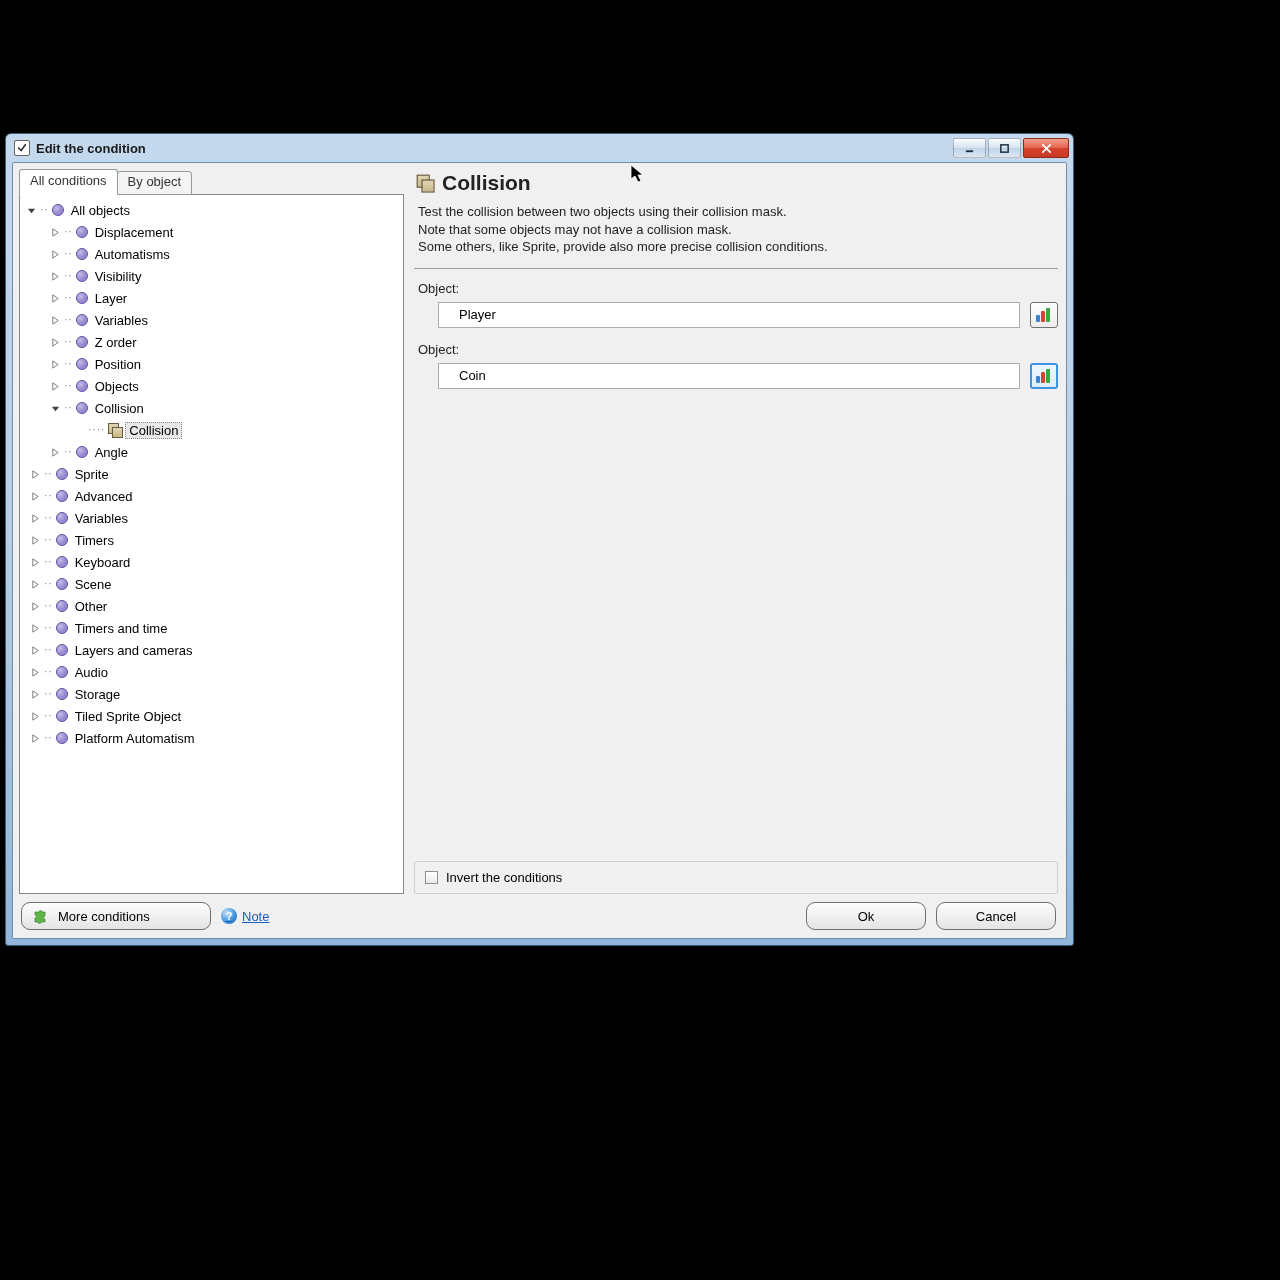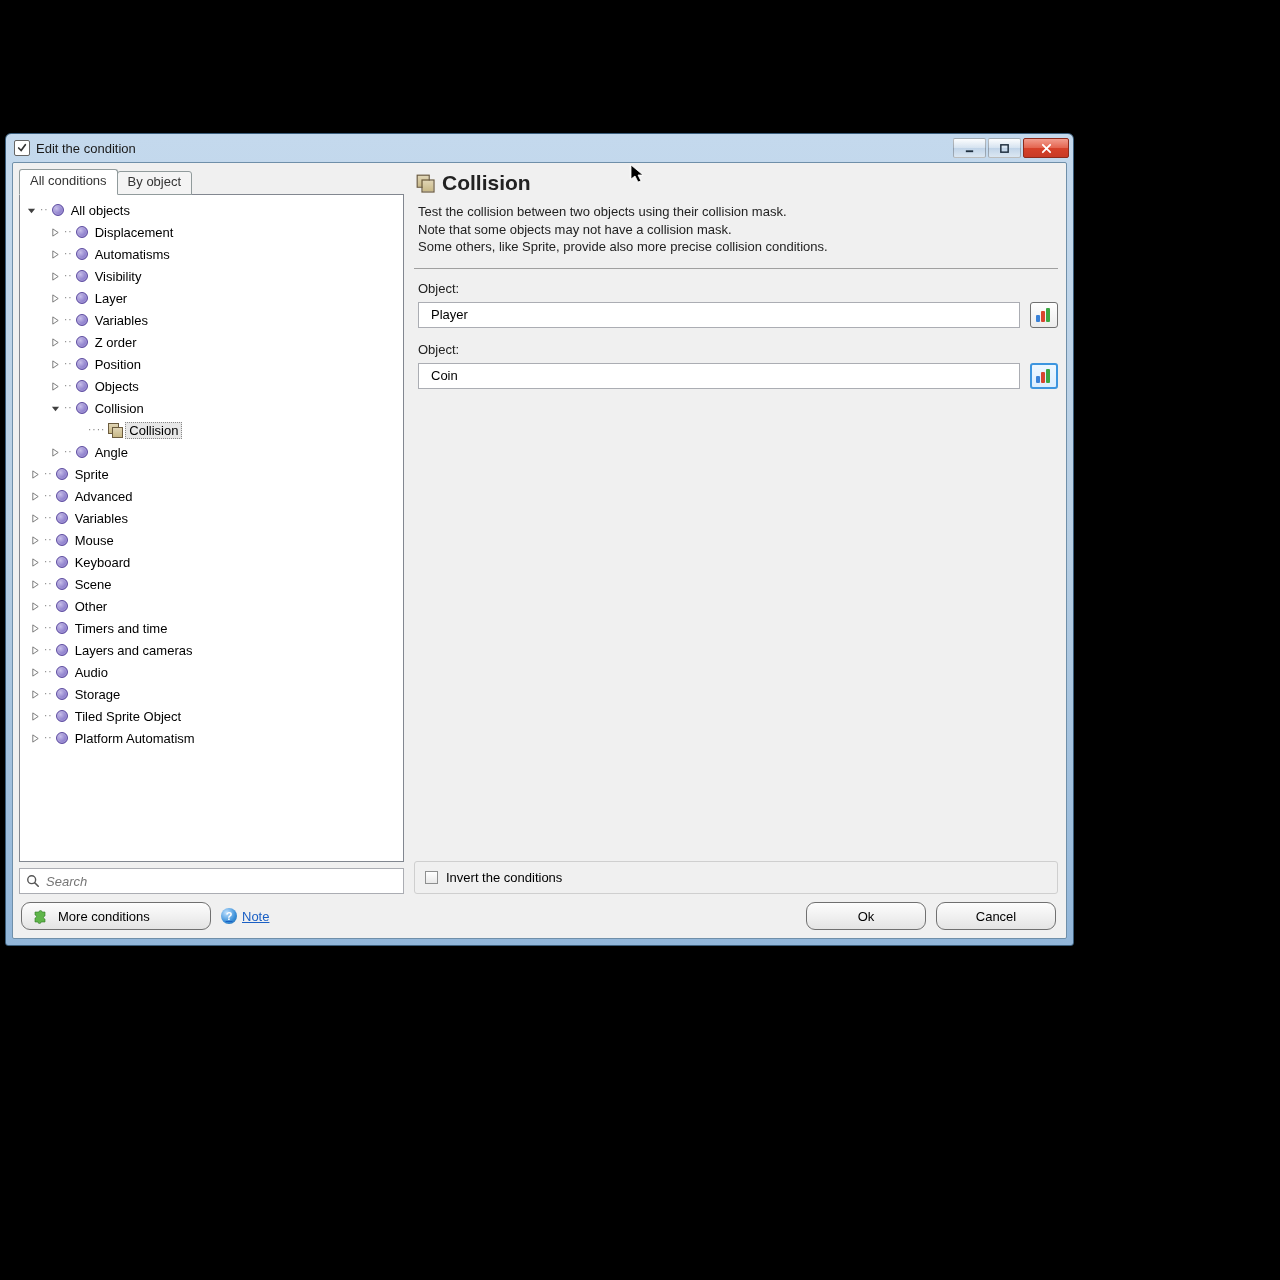--- a/index.html
+++ b/index.html
@@ -25,21 +25,21 @@
     align-items: center;
     padding: 0 4px 0 8px;
     gap: 6px;
   }
   .titlebar-icon {
     width: 16px; height: 16px;
     background: #fff; border: 1px solid #666; border-radius: 2px;
     display: flex; align-items: center; justify-content: center;
   }
   .titlebar-icon svg { width: 10px; height: 10px; }
-  .titlebar-text { color: #1a1a1a; flex: 1; }
+  .titlebar-text { color: #1a1a1a; flex: 1; font-weight: bold; }
   .win-ctrls { display: flex; gap: 2px; }
   .win-btn {
     width: 33px; height: 20px; border-radius: 2px; border: 1px solid rgba(0,0,0,0.25);
     display: flex; align-items: center; justify-content: center;
     background: linear-gradient(to bottom, #fcfdfe, #d6e3f0 48%, #c1d4e8 52%, #dbe7f2);
   }
   .win-btn.close {
     width: 46px;
     background: linear-gradient(to bottom, #f29c8d, #e46651 48%, #d6412a 52%, #c83a25);
     border-color: #8e2a1b;
@@ -132,21 +132,21 @@
   .heading-icon { transform: scale(1.2); }
   .heading-text { font-size: 21px; font-weight: 600; color: #222; }
   .desc { color: #222; padding: 8px 0 8px 4px; line-height: 1.35; }
   .hr { border:none; border-top:1px solid #a0a0a0; margin: 4px 0 12px 0; }
   
   .field-label { color: #222; margin: 0 0 6px 4px; }
   .field-row { display: flex; align-items: center; gap: 10px; margin-bottom: 14px; padding-left: 4px; }
   .text-input {
     flex: 1; height: 26px;
     background: #fff; border: 1px solid #abadb3;
-    padding: 0 12px; color: #000;
+    padding: 0 20px; color: #000; margin-left: 20px;
   }
   .picker-btn {
     width: 28px; height: 26px;
     border: 1px solid #707070; border-radius: 3px;
     background: linear-gradient(to bottom, #fff, #ececec);
     display: flex; align-items: center; justify-content: center;
     position: relative;
   }
   .picker-btn.focused { border: 2px solid #3d95df; background: linear-gradient(to bottom, #eef7ff, #dceeff); }
   .mini-chart { width: 16px; height: 14px; position: relative; }
@@ -379,21 +379,21 @@
                 <span class="tree-label">Variables</span>
               </li>
             <li class="tree-row" style="padding-left:8px;">
                 <span class="caret">
                   <svg viewBox="0 0 10 10">
                     <path d="M2 1 L8 5 L2 9 Z" fill="none" stroke="#707070" stroke-width="1"></path>
                   </svg>
                 </span>
                 <span class="dots">··</span>
                 <span class="bullet"></span>
-                <span class="tree-label">Mouse</span>
+                <span class="tree-label">Timers</span>
               </li>
             <li class="tree-row" style="padding-left:8px;">
                 <span class="caret">
                   <svg viewBox="0 0 10 10">
                     <path d="M2 1 L8 5 L2 9 Z" fill="none" stroke="#707070" stroke-width="1"></path>
                   </svg>
                 </span>
                 <span class="dots">··</span>
                 <span class="bullet"></span>
                 <span class="tree-label">Keyboard</span>
@@ -474,29 +474,20 @@
                     <path d="M2 1 L8 5 L2 9 Z" fill="none" stroke="#707070" stroke-width="1"></path>
                   </svg>
                 </span>
                 <span class="dots">··</span>
                 <span class="bullet"></span>
                 <span class="tree-label">Platform Automatism</span>
               </li>
           </ul>
         </div>
 
-        <div class="search-row">
-          <div class="search-box">
-            <svg viewBox="0 0 16 16">
-                <circle cx="6.5" cy="6.5" r="4.5" fill="none" stroke="#555" stroke-width="1.6"></circle>
-                <line x1="10" y1="10" x2="14" y2="14" stroke="#555" stroke-width="1.8" stroke-linecap="round"></line>
-              </svg>
-            <input type="text" placeholder="Search" style="">
-          </div>
-        </div>
       </div>
 
       <div class="right-panel">
         <div class="heading-row">
           <span class="coll-icon heading-icon"></span>
           <span class="heading-text">Collision</span>
         </div>
         <div class="desc">
           <div>Test the collision between two objects using their collision mask.</div>
           <div>Note that some objects may not have a collision mask.</div>

